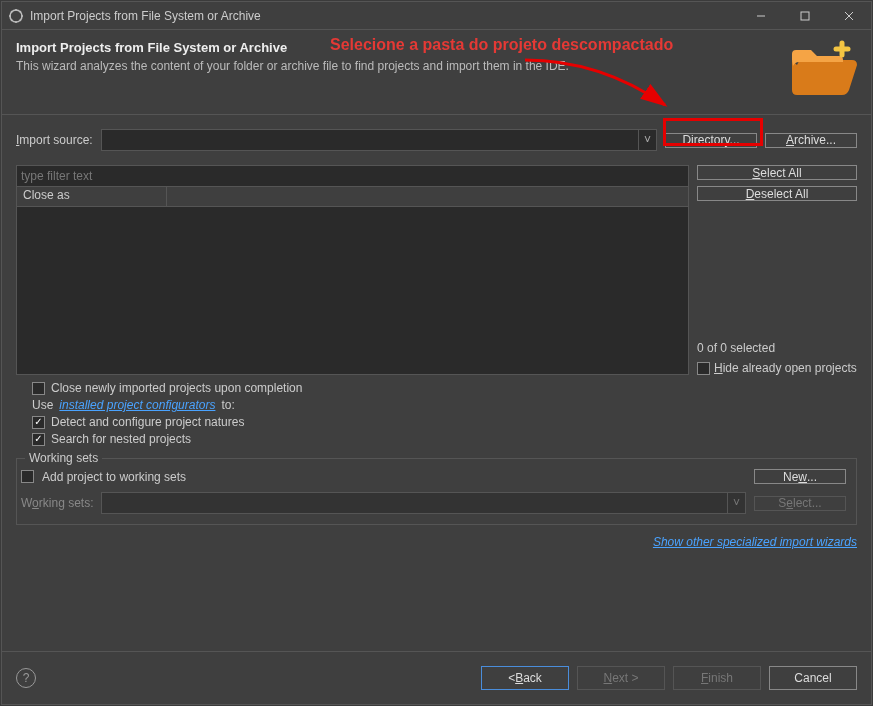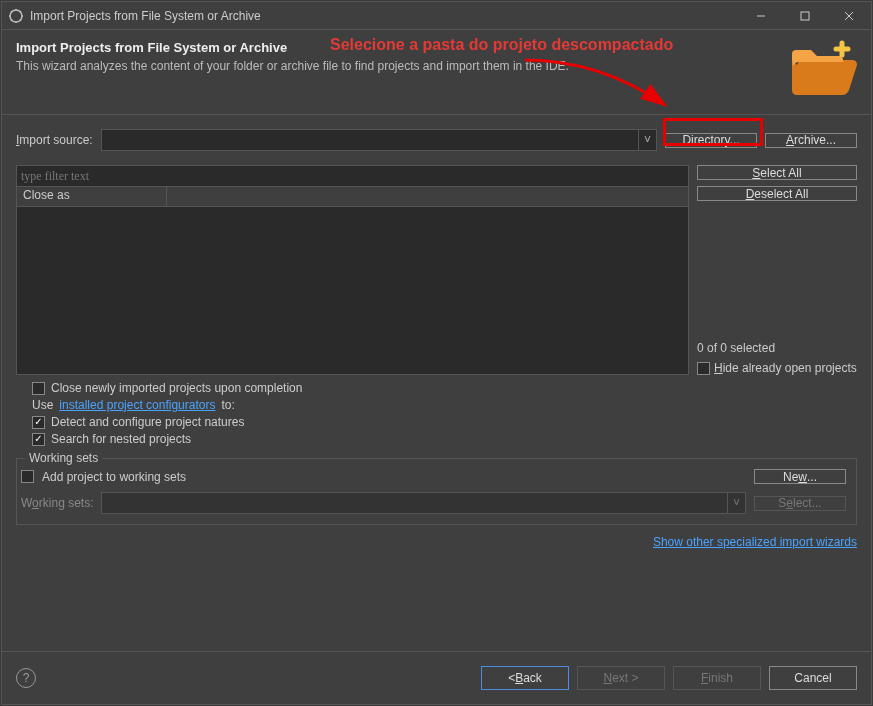--- a/index.html
+++ b/index.html
@@ -27,39 +27,39 @@
   .combo { flex: 1; display: flex; background: #2a2a2a; border: 1px solid #555; height: 22px; }
   .combo-input { flex: 1; background: transparent; border: none; color: #ccc; padding: 0 4px; }
   .combo-arrow { width: 18px; display: flex; align-items: center; justify-content: center; border-left: 1px solid #555; color: #aaa; }
   .btn { min-width: 92px; height: 15px; background: #3f3f3f; border: 1px solid #888; color: #ddd; display: flex; align-items: center; justify-content: center; cursor: pointer; }
   .btn-disabled { color: #777; border-color: #555; }
 
   .dir-highlight { position: absolute; border: 3px solid #e60000; top: 118px; left: 663px; width: 100px; height: 28px; z-index: 40; pointer-events: none; }
 
   .middle { display: flex; gap: 8px; margin-top: 14px; }
   .left-col { flex: 1; display: flex; flex-direction: column; }
-  .filter-input { width: 100%; height: 22px; background: #2a2a2a; border: 1px solid #555; color: #888; padding: 0 4px; font-style: normal; font-family: Liberation Serif, serif; }
+  .filter-input { width: 100%; height: 22px; background: #2a2a2a; border: 1px solid #555; color: #888; padding: 0 4px; font-style: normal; }
   .filter-input::placeholder { color: #777; }
   .table-head { display: flex; background: #3f3f3f; border: 1px solid #555; border-top: none; height: 20px; }
   .th { padding: 1px 6px; color: #ccc; border-right: 1px solid #555; }
   .th.folder { flex: 0 0 500px; }
   .th.importas { flex: 0 0 150px; }
   .th.spacer { flex: 1; border-right: none; }
   .table-body { background: #2a2a2a; border: 1px solid #555; border-top: none; flex: 1; min-height: 150px; }
 
   .right-col { width: 160px; display: flex; flex-direction: column; gap: 6px; align-items: stretch; }
   .right-col .btn { width: 100%; }
   .right-spacer { flex: 1; }
   .sel-text { color: #ccc; margin-top: 80px; }
   .chk-row { display: flex; align-items: center; gap: 4px; color: #ccc; }
 
   .options { margin-top: 6px; }
   .chk { width: 13px; height: 13px; border: 1px solid #888; background: #2a2a2a; display: inline-flex; align-items: center; justify-content: center; color: #fff; line-height: 1; }
   .chk.checked::after { content: "✓"; font-size: 10px; color: #fff; }
-  .link { color: #4aa3ff; text-decoration: underline; cursor: pointer; }
+  .link { color: #4aa3ff; text-decoration: underline; cursor: pointer; font-style: italic; }
   .opt-line { display: flex; align-items: center; gap: 6px; color: #ccc; margin: 3px 0; padding-left: 16px; }
 
   .fieldset { border: 1px solid #555; margin-top: 12px; padding: 10px 10px 10px 4px; position: relative; }
   .fieldset .legend { position: absolute; top: -8px; left: 8px; background: #3f3f3f; padding: 0 4px; color: #ccc; }
   .ws-row { display: flex; align-items: center; gap: 8px; }
   .ws-row .stretch { flex: 1; }
   .ws-btn { width: 70px; }
   .ws-combo { flex: 1; display: flex; background: #333; border: 1px solid #555; height: 22px; }
   .ws-combo-arrow { width: 18px; display: flex; align-items: center; justify-content: center; border-left: 1px solid #555; color: #777; }
   .ws-label-dis { color: #888; }

